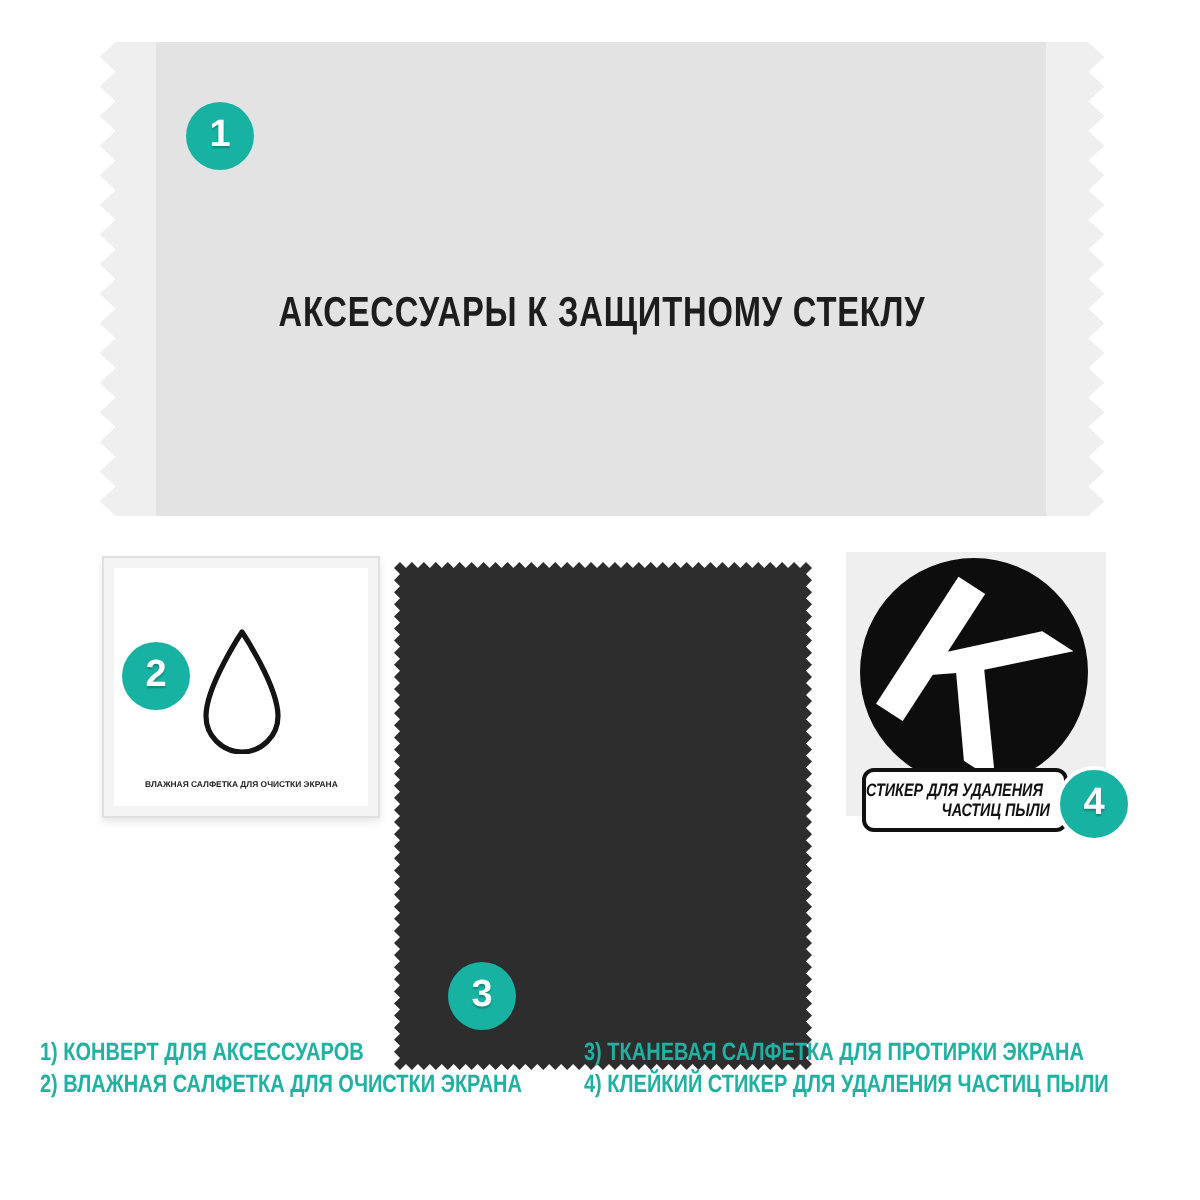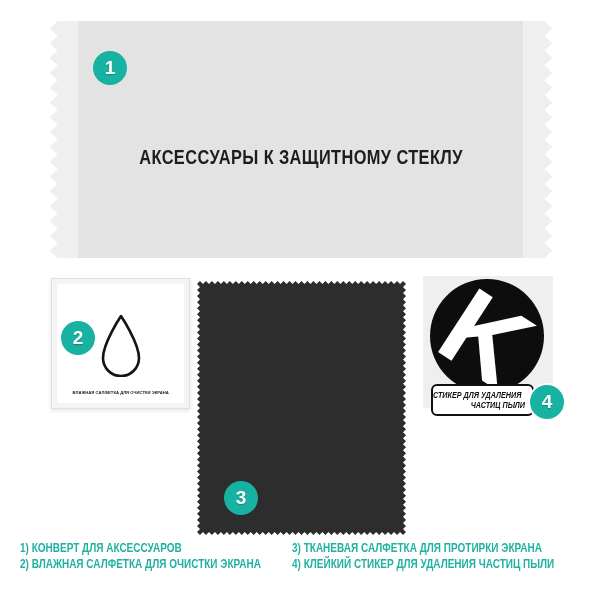--- a/index.html
+++ b/index.html
@@ -42,21 +42,21 @@
   
   #sticker{left:423px;top:276px;width:130px;height:132px;background:#efefef;}
   #k-disc{position:absolute;left:7px;top:3px;width:114px;height:114px;}
   #sticker-label{left:431px;top:384px;width:99px;height:28px;background:#fff;
       border:2.5px solid #111;border-radius:6px;z-index:5;
       display:flex;flex-direction:column;align-items:flex-end;justify-content:center;font-style:italic;}
   #sticker-label .lbl{font-size:9px;font-weight:bold;color:#111;line-height:10px;
       white-space:nowrap;transform:scaleX(.8);transform-origin:center;}
 
   
-  .legend-col{position:absolute;top:540px;}
+  .legend-col{position:absolute;top:518px;}
   #legend-col-1{left:20px;}
   #legend-col-2{left:292px;}
   .legend-line{font-size:12.5px;font-weight:bold;color:#1fb1a2;line-height:16px;
       white-space:nowrap;transform:scaleX(.8);transform-origin:left center;}
 </style>
 </head>
 <body>
 
 <div id="canvas">
 

